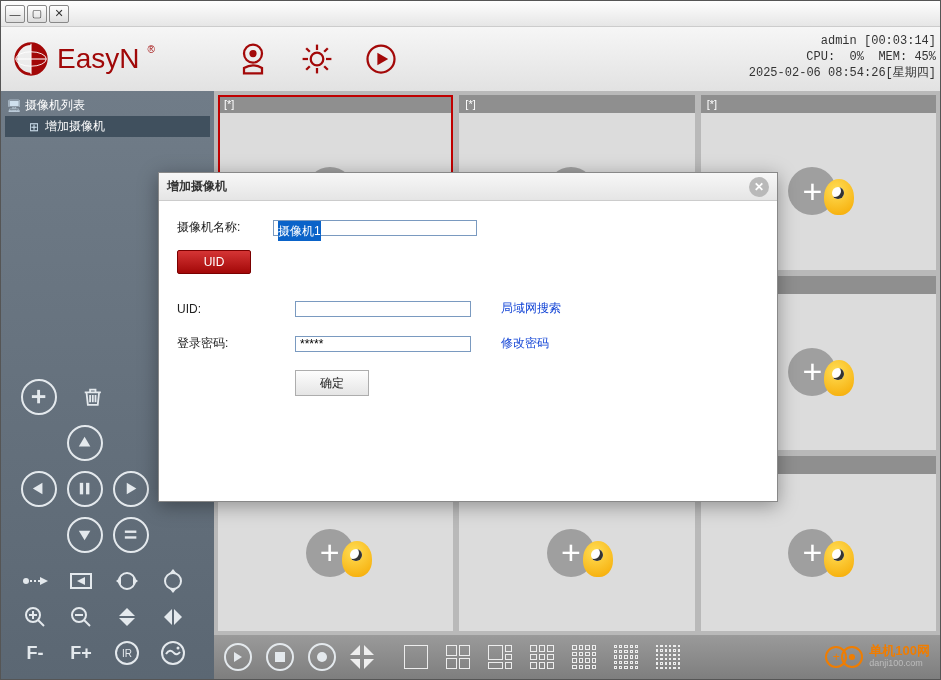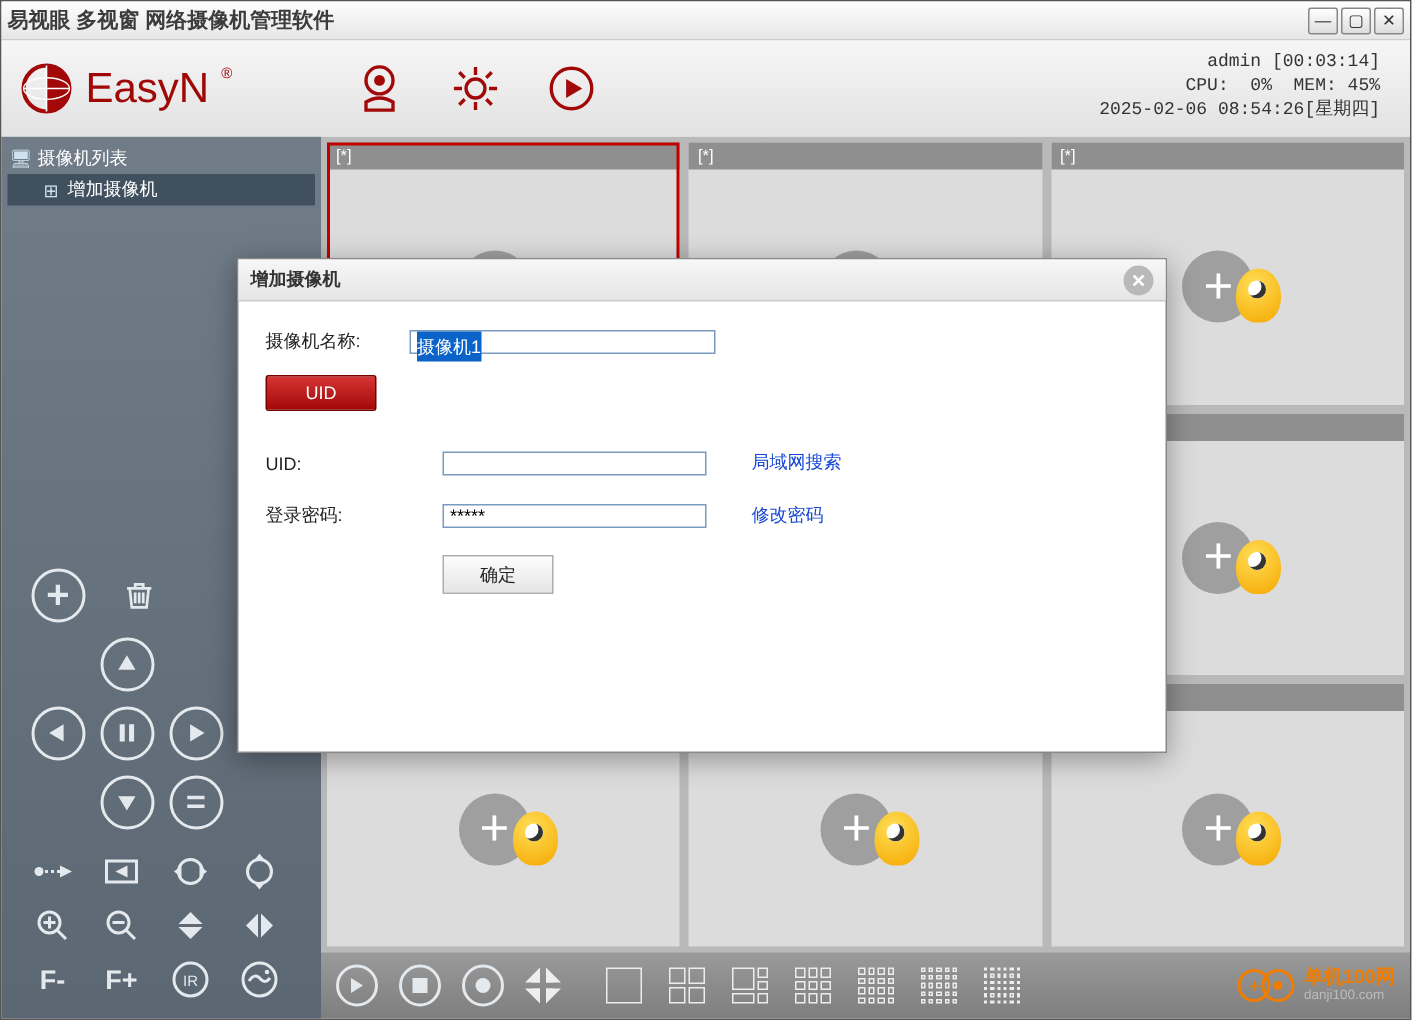--- a/index.html
+++ b/index.html
@@ -10,21 +10,21 @@
   .titlebar-text { font-family: "Microsoft YaHei","SimHei",sans-serif; font-size:14px; font-weight:bold; color:#3c3c3c; flex:1; }
   .winbtns { display:flex; gap:2px; }
   .winbtn { width:20px; height:18px; border:1px solid #888; border-radius:2px; background:linear-gradient(#fff,#ddd); display:flex; align-items:center; justify-content:center; font-size:11px; color:#333; }
   
   .headerband { height:64px; background: linear-gradient(#f6f6f6,#e2e2e2); display:flex; align-items:center; padding:0 12px; position:relative; }
   .logo { display:flex; align-items:center; gap:8px; font-family:"Segoe UI",sans-serif; font-size:28px; font-weight:500; color:#a00808; }
   .logo .globe { width:36px; height:36px; }
   .logo sup { font-size:10px; vertical-align:top; position:relative; top:-10px; }
   .headicons { display:flex; gap:28px; margin-left:80px; }
   .headicon { width:36px; height:36px; color:#a30808; }
-  .sysinfo { position:absolute; right:20px; top:6px; text-align:right; font-family: "Consolas","Courier New",monospace; font-size:12px; color:#333; line-height:16px; }
+  .sysinfo { position:absolute; right:4px; top:6px; text-align:right; font-family: "Consolas","Courier New",monospace; font-size:12px; color:#333; line-height:16px; }
   
   .mainrow { flex:1; display:flex; min-height:0; }
   .sidebar { width:213px; background:linear-gradient(#707c88,#5b6773); color:#fff; display:flex; flex-direction:column; }
   .tree { flex:1; padding:4px 4px 0 4px; font-size:12px; }
   .tree-root { display:flex; align-items:center; gap:4px; padding:2px 2px; }
   .tree-child { display:flex; align-items:center; gap:4px; padding:2px 2px 2px 22px; background:#40505e; }
   .tree-icon { width:14px; height:14px; display:inline-flex; align-items:center; justify-content:center; color:#cfe0ee; }
   .sidecontrols { padding:8px 12px 12px 12px; display:flex; flex-direction:column; gap:10px; }
   .cbtn { width:36px; height:36px; border:2px solid #e4e9ed; border-radius:50%; display:flex; align-items:center; justify-content:center; color:#e4e9ed; background:transparent; }
   .cbtn svg { width:60%; height:60%; }
@@ -94,21 +94,20 @@
   .sec2 .fldlabel { width:118px; }
   .sec2 .fldinput { width:176px; }
   .sec2 .link { margin-left:30px; }
 </style>
 </head>
 <body>
 
 <div class="window">
 
   <div class="titlebar">
-    <span class="titlebar-text">易视眼 多视窗 网络摄像机管理软件</span>
     <div class="winbtns">
       <div class="winbtn">—</div>
       <div class="winbtn">▢</div>
       <div class="winbtn">✕</div>
     </div>
   </div>
 
   <div class="headerband">
     <div class="logo">
       <svg class="globe" viewBox="0 0 40 40">

